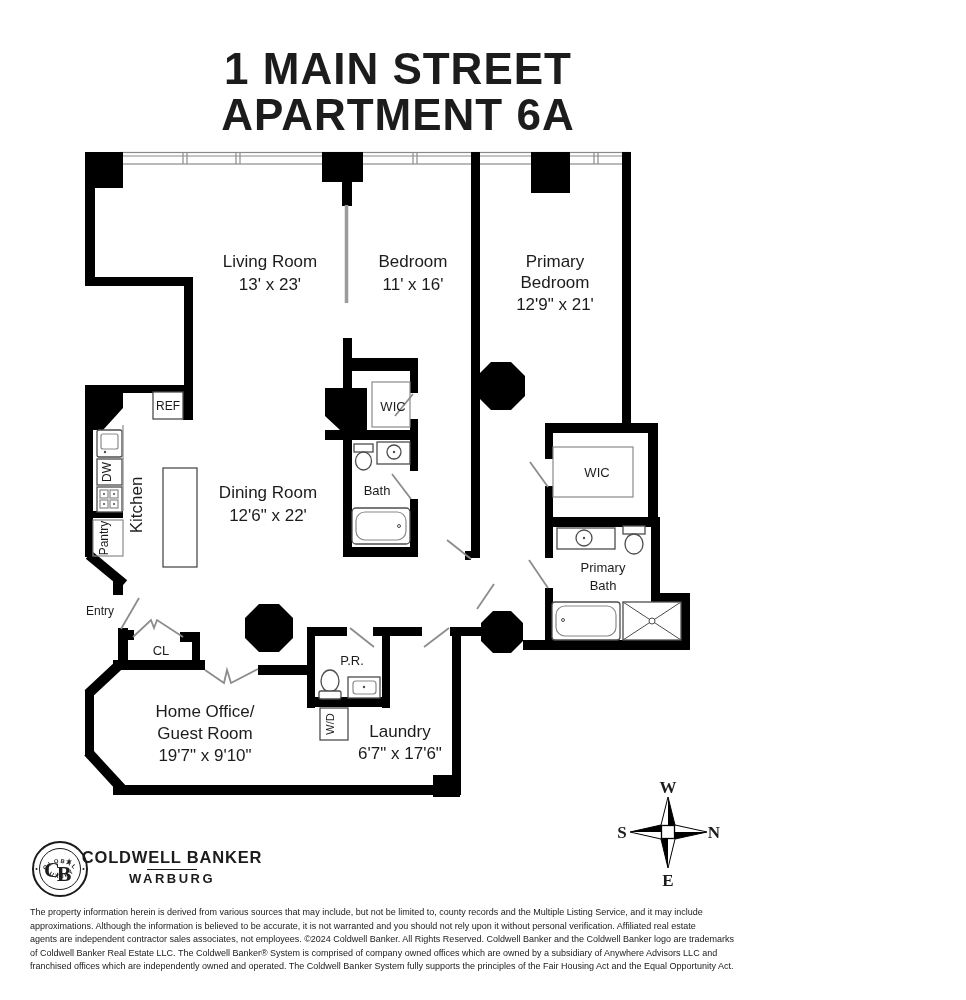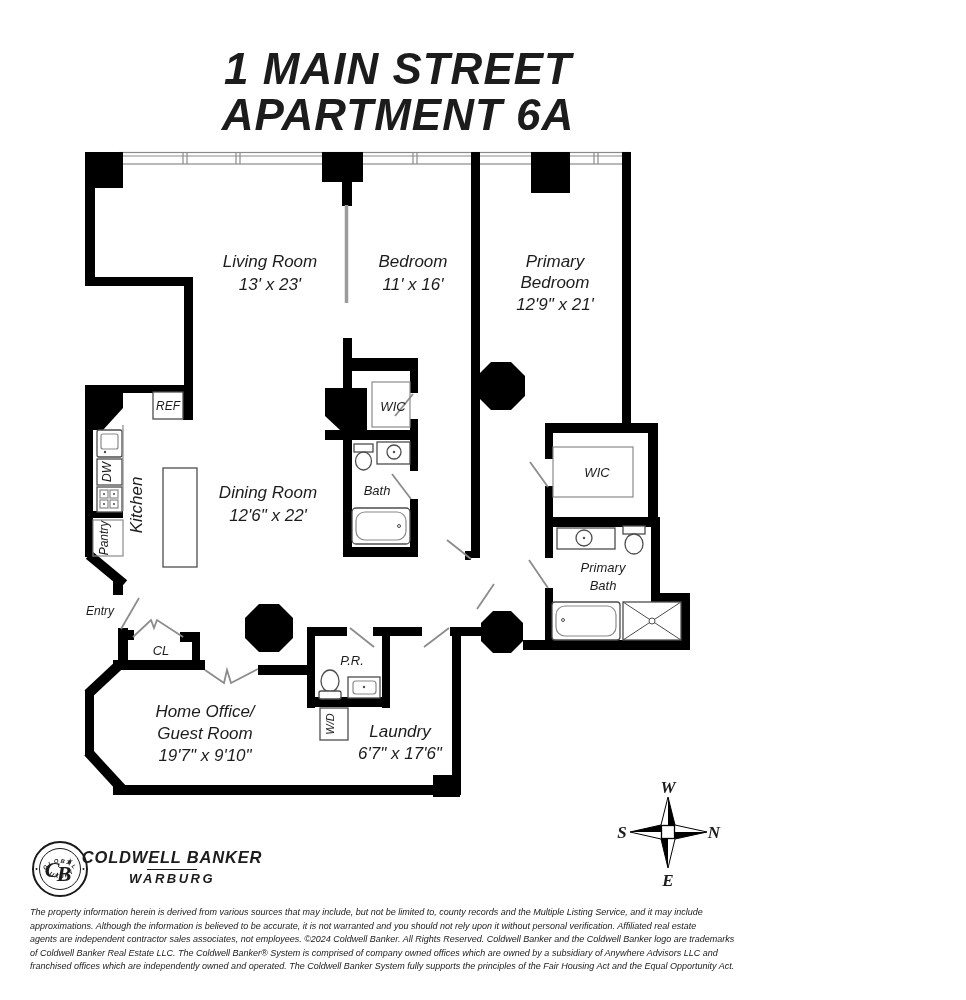--- a/index.html
+++ b/index.html
@@ -1,17 +1,17 @@
 <!DOCTYPE html>
 <html><head>
 <meta charset="utf-8">
 <style>
   html,body{margin:0;padding:0;background:#ffffff;}
   .page{position:relative;width:966px;height:1000px;background:#fff;overflow:hidden;
-        font-family:"Liberation Sans",sans-serif;font-style:italic;}
+        font-family:"Liberation Sans",sans-serif;}
   svg{display:block;}
   text{fill:#1c1c1c;}
   .title-text{font-weight:bold;letter-spacing:1px;}
   .room-name{font-size:17px;}
   .room-dims{font-size:17px;}
   .small-label{font-size:13px;}
   .tiny-label{font-size:12px;}
   .wall{fill:#000;}
   .wall-line{stroke:#000;stroke-width:10;fill:none;}
   .fixture{fill:#fff;stroke:#4d4d4d;stroke-width:1.3;}

